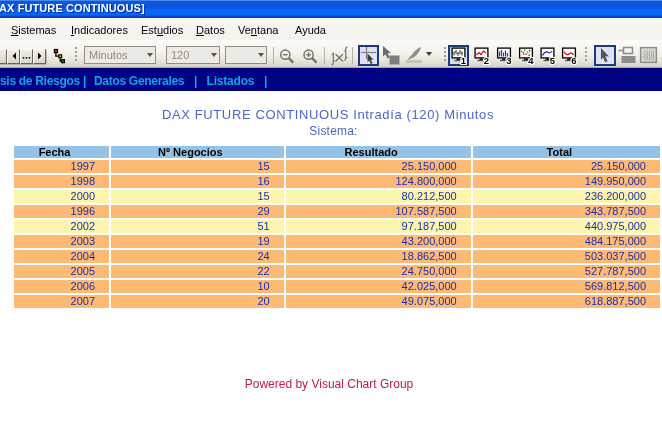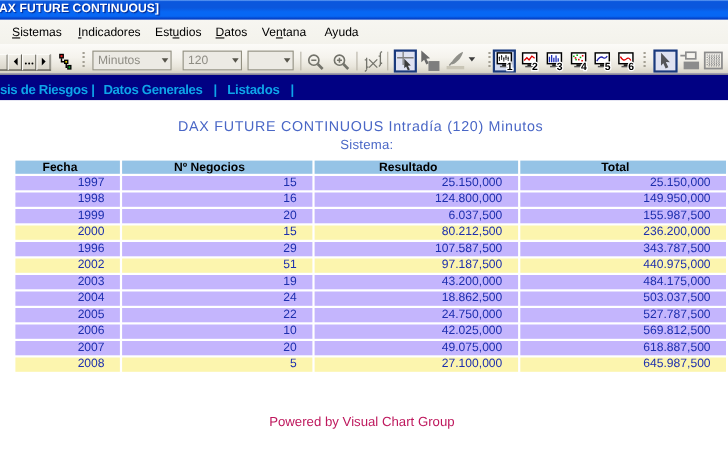--- a/index.html
+++ b/index.html
@@ -30,21 +30,21 @@
 
 #navybar{left:0;top:67px;width:662px;height:23px;background:#010183;border-top:1px solid #aaa69a}
 .nv{position:absolute;top:6px;color:#0ea5e9;font-size:12px;font-weight:bold;white-space:pre}
 
 #h1{left:-3px;top:107px;width:662px;text-align:center;color:#4a67c6;font-size:13px;letter-spacing:.62px;white-space:pre}
 #h2{left:5px;top:124px;width:657px;text-align:center;color:#4a67c6;font-size:12px;letter-spacing:.2px}
 #tbl{left:12px;top:144px;border-collapse:separate;border-spacing:2px;table-layout:fixed}
 #tbl td{font-size:11px;line-height:13px;height:13px;padding:0;overflow:hidden;white-space:nowrap}
 #tbl tr.hd td{background:#95c3e6;font-weight:bold;text-align:center;color:#000;height:12px;line-height:12px}
 #tbl td{text-align:right;color:#1d2fae;padding-right:14px}
-#tbl tr.g td{background:#c4b5fd}
+#tbl tr.g td{background:#fdba74}
 #tbl tr.y td{background:#fcf5ae}
 #link{left:-2px;top:373.5px;width:662px;text-align:center}
 #link span{color:#be185d;font-size:12px;letter-spacing:0px;}
 </style></head><body>
 <div id="titlebar" class="abs">
     <div id="titletxt" class="abs">AX FUTURE CONTINUOUS]</div>
   </div>
 
 <div id="menubar" class="abs">
  <span class="mi" style="left:11px"><u>S</u>istemas</span>
@@ -253,26 +253,20 @@
         <td>15</td>
         <td>25.150,000</td>
         <td>25.150,000</td>
       </tr>
  <tr class="g">
         <td>1998</td>
         <td>16</td>
         <td>124.800,000</td>
         <td>149.950,000</td>
       </tr>
- <tr class="g">
-        <td>1999</td>
-        <td>20</td>
-        <td>6.037,500</td>
-        <td>155.987,500</td>
-      </tr>
  <tr class="y">
         <td>2000</td>
         <td>15</td>
         <td>80.212,500</td>
         <td>236.200,000</td>
       </tr>
  <tr class="g">
         <td>1996</td>
         <td>29</td>
         <td>107.587,500</td>
@@ -307,22 +301,16 @@
         <td>10</td>
         <td>42.025,000</td>
         <td>569.812,500</td>
       </tr>
  <tr class="g">
         <td>2007</td>
         <td>20</td>
         <td>49.075,000</td>
         <td>618.887,500</td>
       </tr>
- <tr class="y">
-        <td>2008</td>
-        <td>5</td>
-        <td>27.100,000</td>
-        <td>645.987,500</td>
-      </tr>
 </tbody>
   </table>
 
 <div id="link" class="abs"><span>Powered by Visual Chart Group</span></div>
 
 </body></html>

